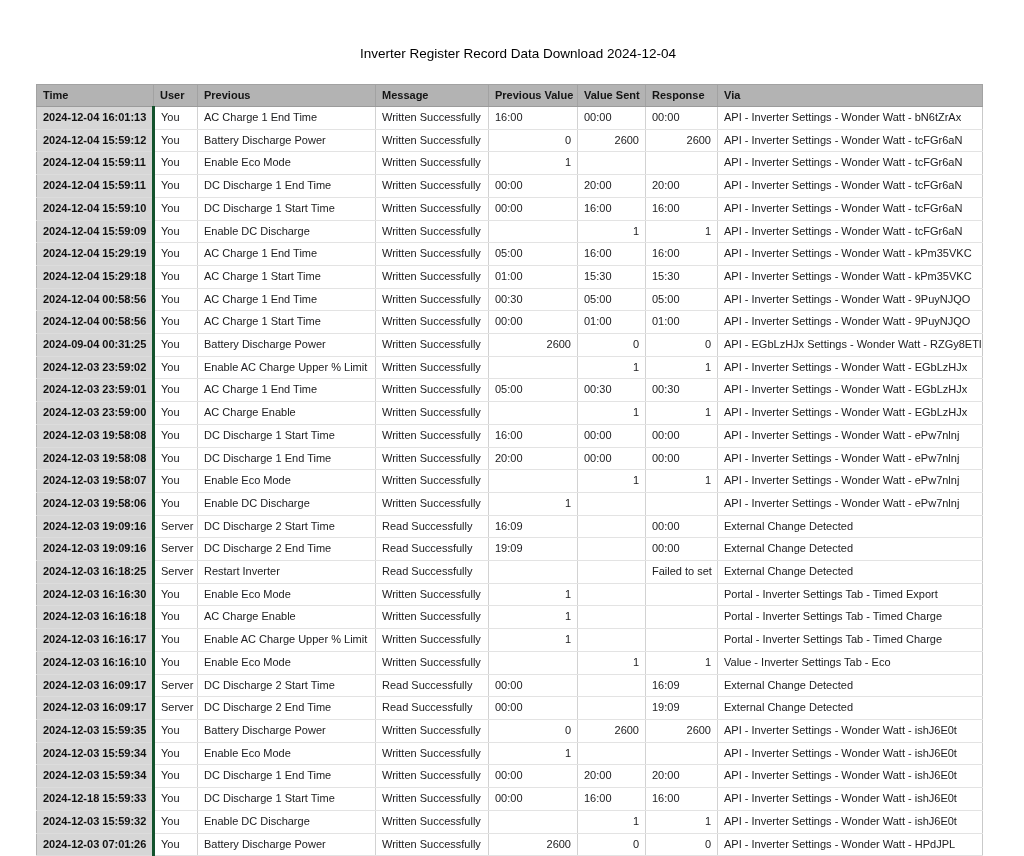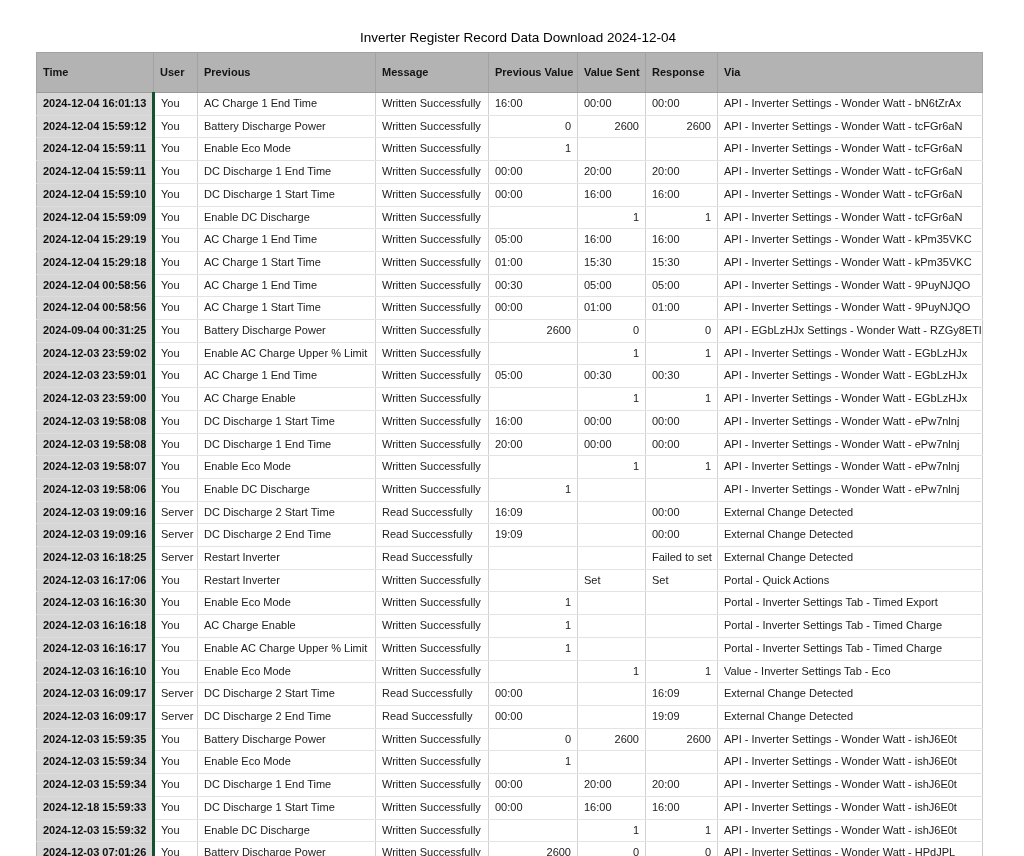--- a/index.html
+++ b/index.html
@@ -8,21 +8,21 @@
     background: #ffffff;
   }
   body {
     width: 1024px;
     height: 856px;
     overflow: hidden;
     font-family: "Liberation Sans", sans-serif;
     color: #1c1c1e;
   }
   .page-title {
-    margin: 0;
+    margin: 16px;
     padding-top: 30px;
     height: 22px;
     text-align: center;
     font-size: 13.5px;
     font-weight: 400;
     color: #000000;
     padding-left: 12px;
   }
   table.record-table {
     border-collapse: collapse;
@@ -31,21 +31,21 @@
     margin-left: 36px;
   }
   table.record-table th {
     background: #b3b3b3;
     color: #141414;
     font-weight: 700;
     font-size: 11px;
     text-align: left;
     height: 21px;
     line-height: 21px;
-    padding: 9px 6px;
+    padding: 0 6px;
     border: 1px solid #a2a2a2;
     border-bottom: 1px solid #9b9b9b;
     white-space: nowrap;
     overflow: hidden;
     margin-left: 12px;
   }
   table.record-table td {
     font-size: 11px;
     height: 21.7px;
     line-height: 21.7px;
@@ -305,30 +305,20 @@
         <td class="cell-time">2024-12-03 16:18:25</td>
         <td class="cell-user">Server</td>
         <td class="cell-register">Restart Inverter</td>
         <td class="cell-message">Read Successfully</td>
         <td class="cell-previous-value"></td>
         <td class="cell-value-sent"></td>
         <td class="cell-response">Failed to set</td>
         <td class="cell-via">External Change Detected</td>
       </tr>
       <tr>
-        <td class="cell-time">2024-12-03 16:17:06</td>
-        <td class="cell-user">You</td>
-        <td class="cell-register">Restart Inverter</td>
-        <td class="cell-message">Written Successfully</td>
-        <td class="cell-previous-value"></td>
-        <td class="cell-value-sent">Set</td>
-        <td class="cell-response">Set</td>
-        <td class="cell-via">Portal - Quick Actions</td>
-      </tr>
-      <tr>
         <td class="cell-time">2024-12-03 16:16:30</td>
         <td class="cell-user">You</td>
         <td class="cell-register">Enable Eco Mode</td>
         <td class="cell-message">Written Successfully</td>
         <td class="cell-previous-value num">1</td>
         <td class="cell-value-sent"></td>
         <td class="cell-response"></td>
         <td class="cell-via">Portal - Inverter Settings Tab - Timed Export</td>
       </tr>
       <tr>

